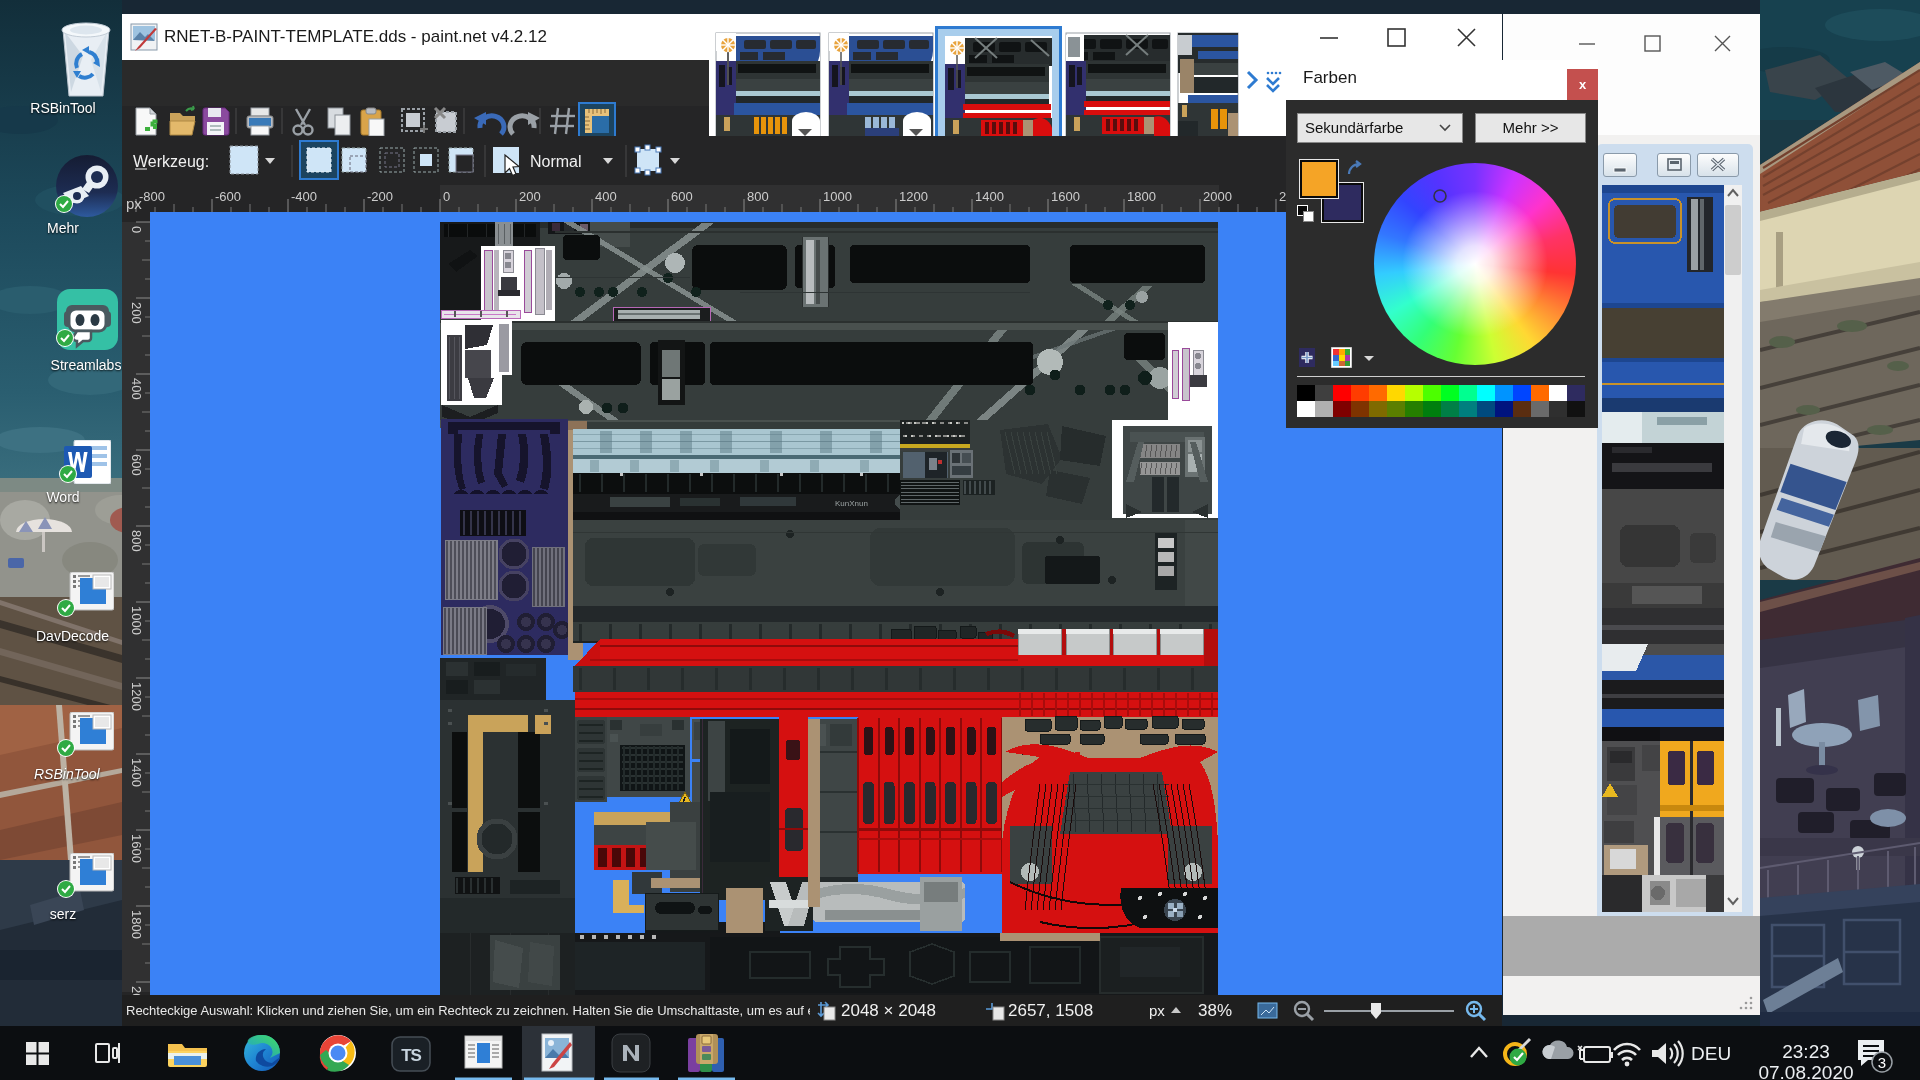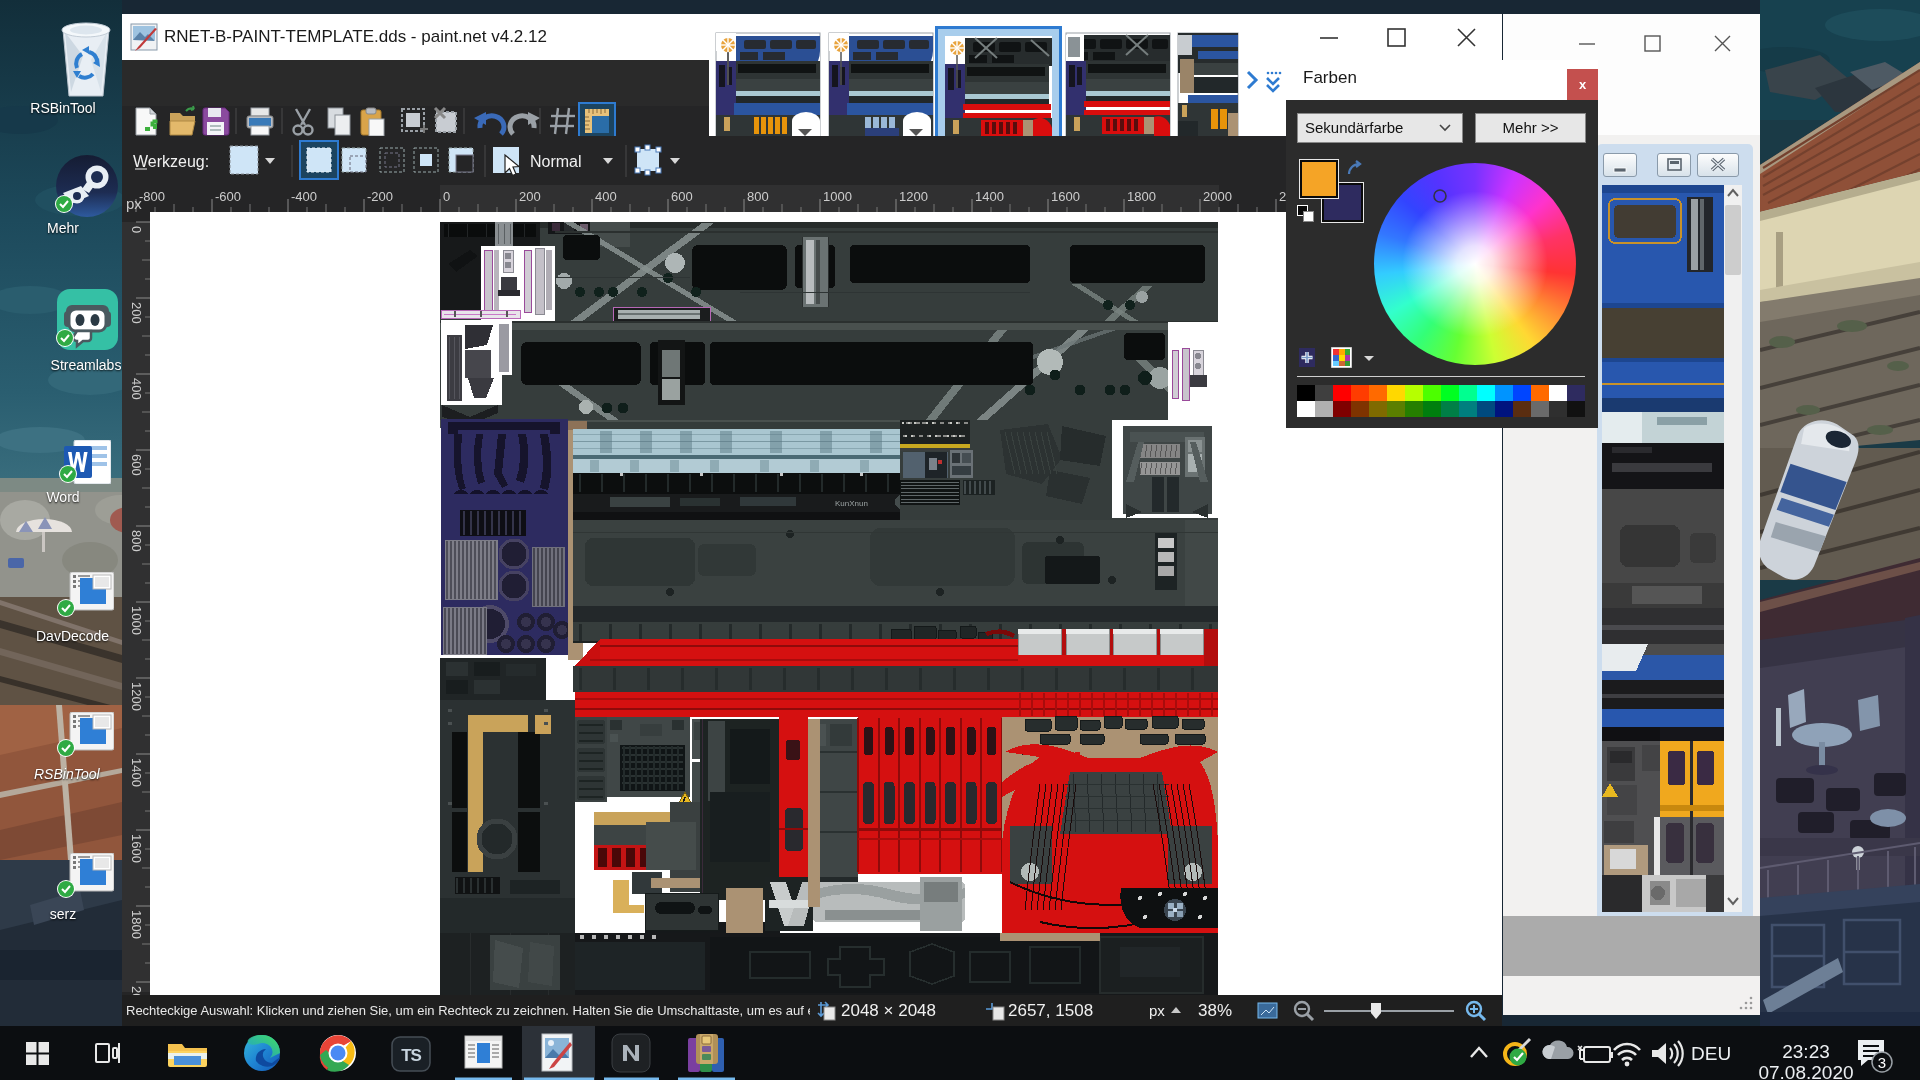--- a/index.html
+++ b/index.html
@@ -899,21 +899,21 @@
         <line x1="20" y1="732" x2="28" y2="732" stroke="#777"></line>
         <line x1="23" y1="751" x2="28" y2="751" stroke="#777"></line>
         <line x1="14" y1="770" x2="28" y2="770" stroke="#8a8a8a"></line>
         <text transform="translate(10,774) rotate(90)" font-size="13" fill="#cccccc" text-anchor="start">2000</text>
         <line x1="23" y1="789" x2="28" y2="789" stroke="#777"></line>
         <line x1="20" y1="808" x2="28" y2="808" stroke="#777"></line>
         <line x1="23" y1="827" x2="28" y2="827" stroke="#777"></line>
       </svg>
     </div>
 
-    <div class="abs" id="canvas" style="left:28px;top:198px;width:1352px;height:783px;background:#ffffff;overflow:hidden;text-align:right;">
+    <div class="abs" id="canvas" style="left:28px;top:198px;width:1352px;height:783px;background:#3b82f6;overflow:hidden;text-align:right;">
         <div class="abs" style="left:290px;top:10px;width:778px;height:773px;overflow:hidden;"><svg width="778" height="773" viewBox="0 0 778 773" xmlns="http://www.w3.org/2000/svg" shape-rendering="crispEdges">
 <rect x="0" y="0" width="778" height="100" fill="#363d3c"></rect>
 <rect x="0" y="0" width="778" height="6" fill="#272c2b"></rect>
 <rect x="0" y="0" width="100" height="88" fill="#17191a"></rect>
 <rect x="4" y="2" width="92" height="13" fill="#0a0c0c"></rect>
 <line x1="8" y1="2" x2="8" y2="15" stroke="#222526" stroke-width="1"></line>
 <line x1="27" y1="2" x2="27" y2="15" stroke="#222526" stroke-width="1"></line>
 <line x1="46" y1="2" x2="46" y2="15" stroke="#222526" stroke-width="1"></line>
 <line x1="65" y1="2" x2="65" y2="15" stroke="#222526" stroke-width="1"></line>
 <line x1="84" y1="2" x2="84" y2="15" stroke="#222526" stroke-width="1"></line>

